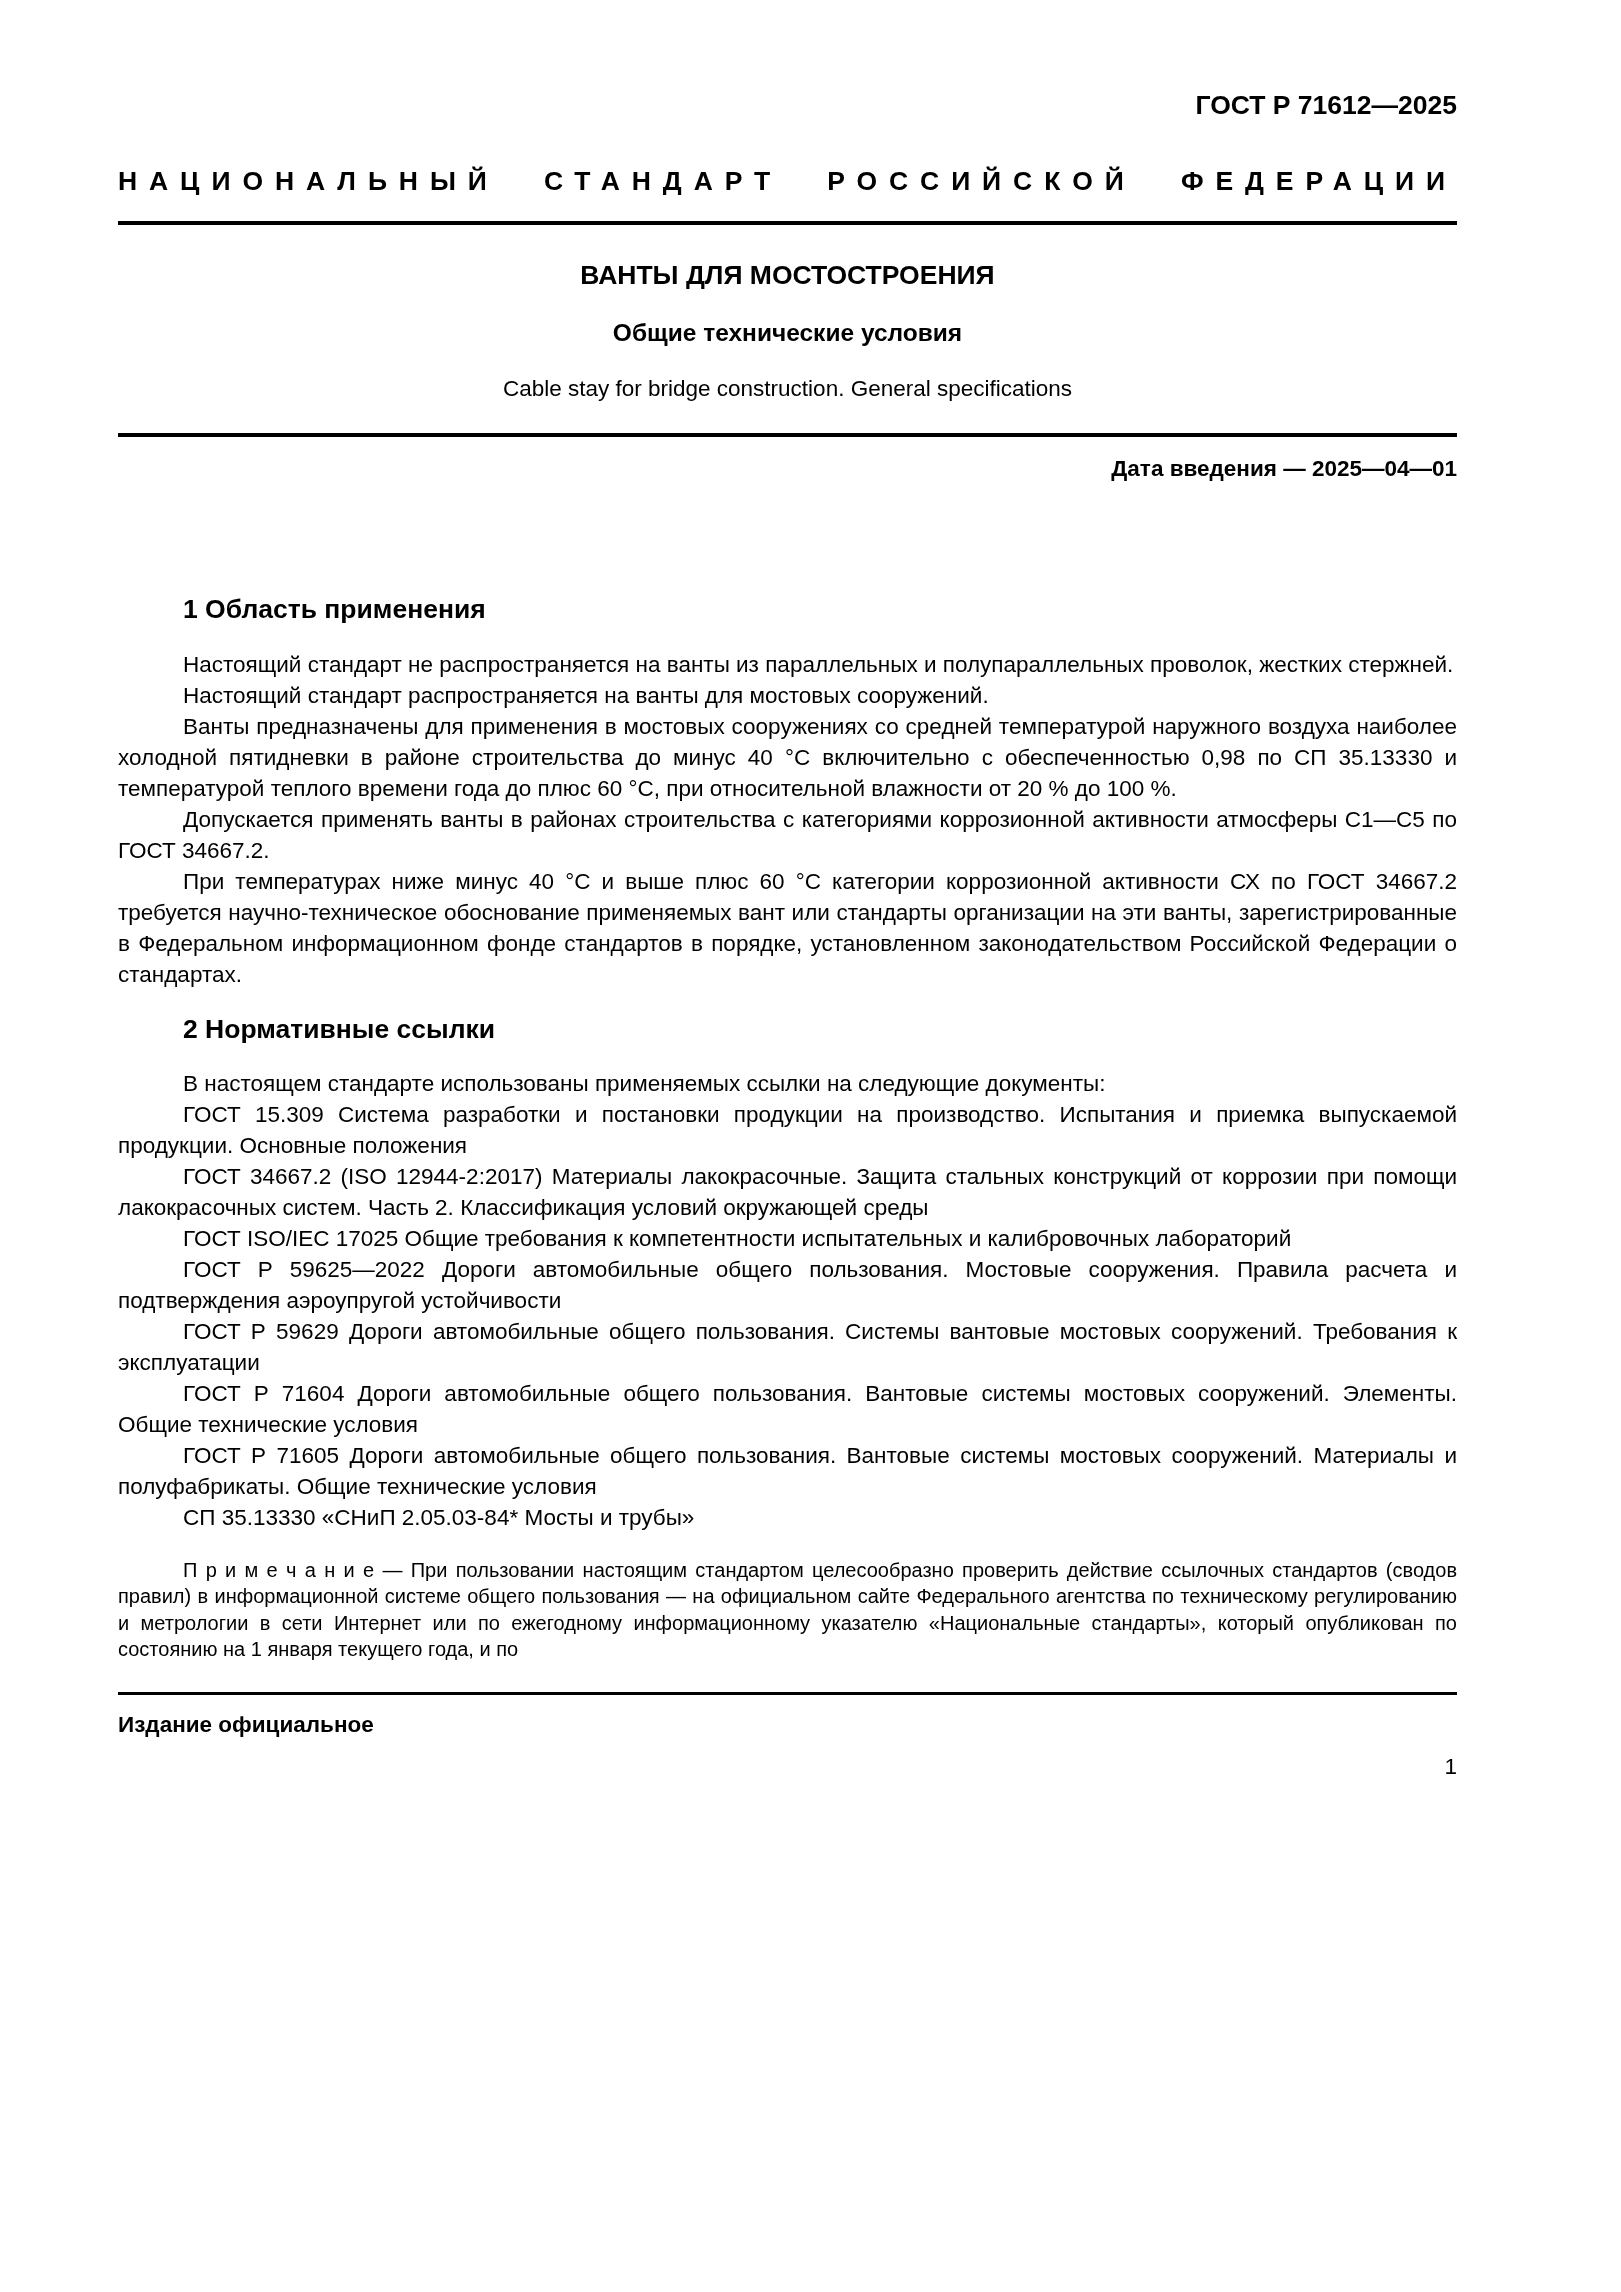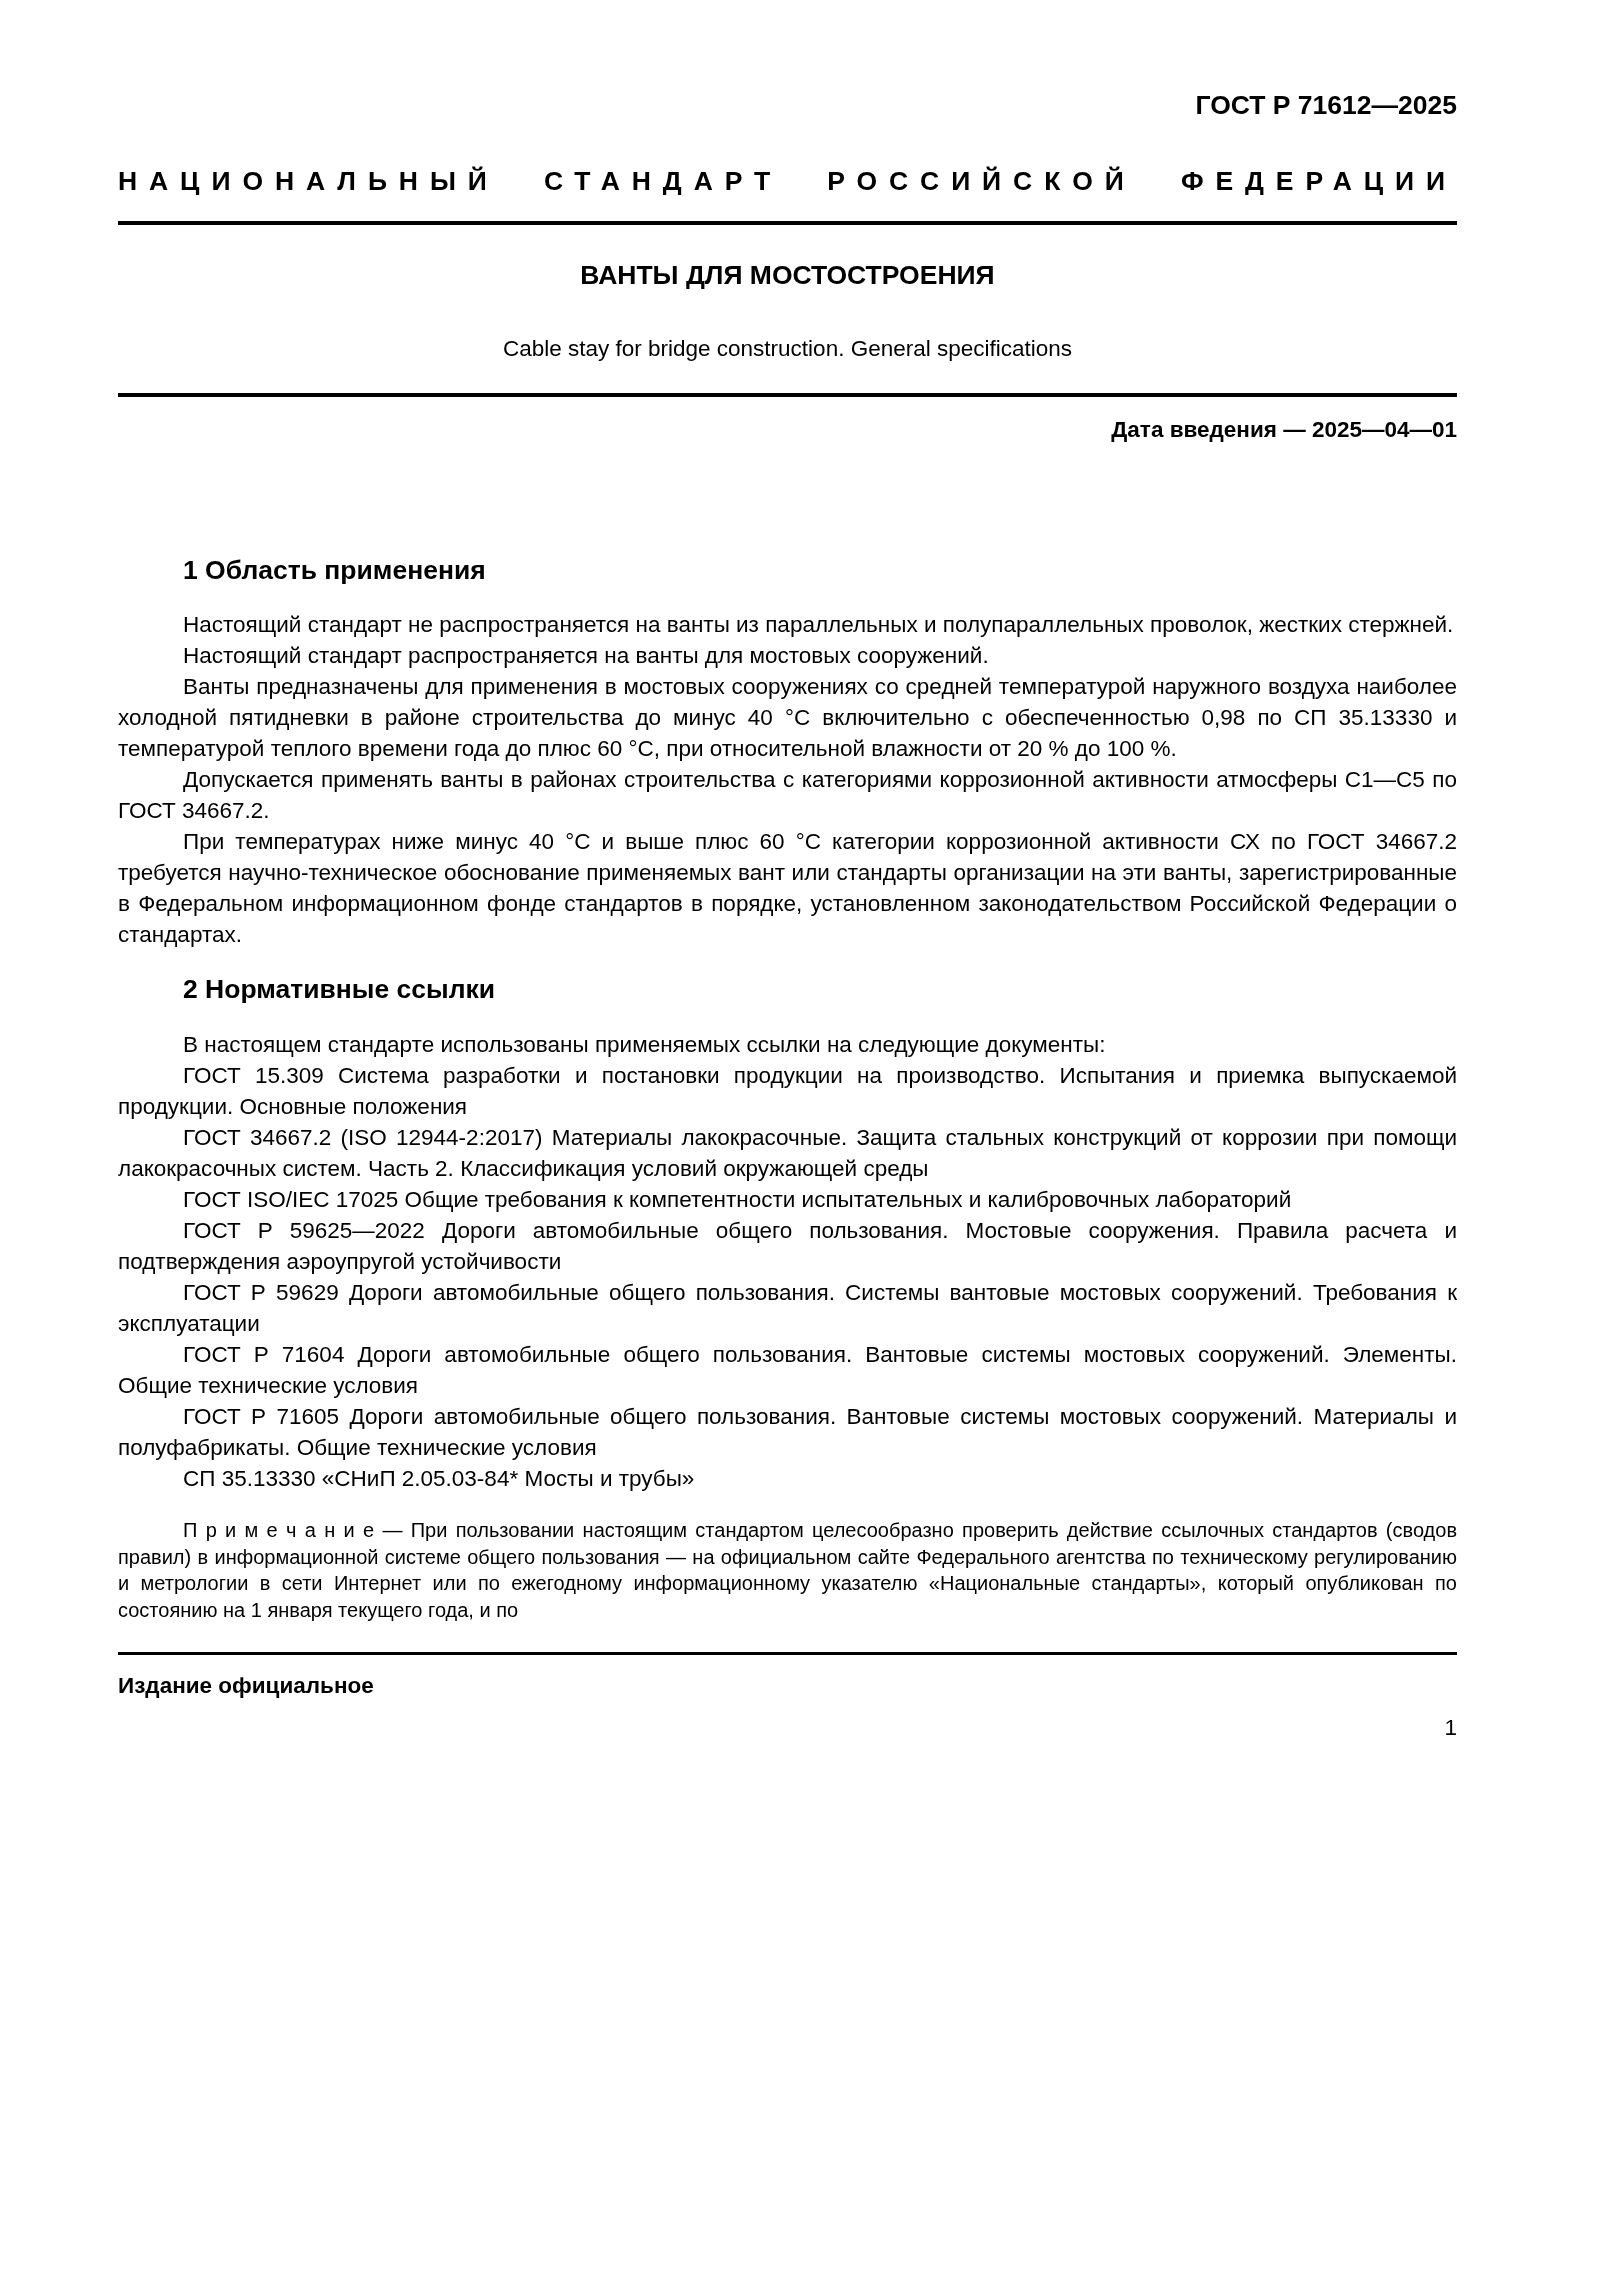--- a/index.html
+++ b/index.html
@@ -41,21 +41,21 @@
     font-weight: bold;
     text-align: center;
   }
   .subtitle {
     margin-top: 27.4px;
     font-size: 24.5px;
     font-weight: bold;
     text-align: center;
   }
   .title-en {
-    margin-top: 45px;
+    margin-top: 29px;
     font-size: 22.5px;
     text-align: center;
   }
   .rule2 { margin-top: 31px; }
   .date-line {
     margin-top: 19.6px;
     font-size: 22.5px;
     font-weight: bold;
     text-align: right;
   }
@@ -102,20 +102,21 @@
 <div class="page">
 
   <div class="doc-number">ГОСТ Р 71612—2025</div>
 
   <div class="banner">НАЦИОНАЛЬНЫЙ СТАНДАРТ РОССИЙСКОЙ ФЕДЕРАЦИИ</div>
 
   <div class="rule"></div>
 
   <div class="title">ВАНТЫ ДЛЯ МОСТОСТРОЕНИЯ</div>
 
+  <div class="subtitle">Общие технические условия</div>
 
   <div class="title-en">Cable stay for bridge construction. General specifications</div>
 
   <div class="rule thin rule2"></div>
 
   <div class="date-line">Дата введения — 2025—04—01</div>
 
   <div class="section-heading first">1 Область применения</div>
 
   <p class="para">Настоящий стандарт не распространяется на ванты из параллельных и полупараллельных проволок, жестких стержней.</p>

